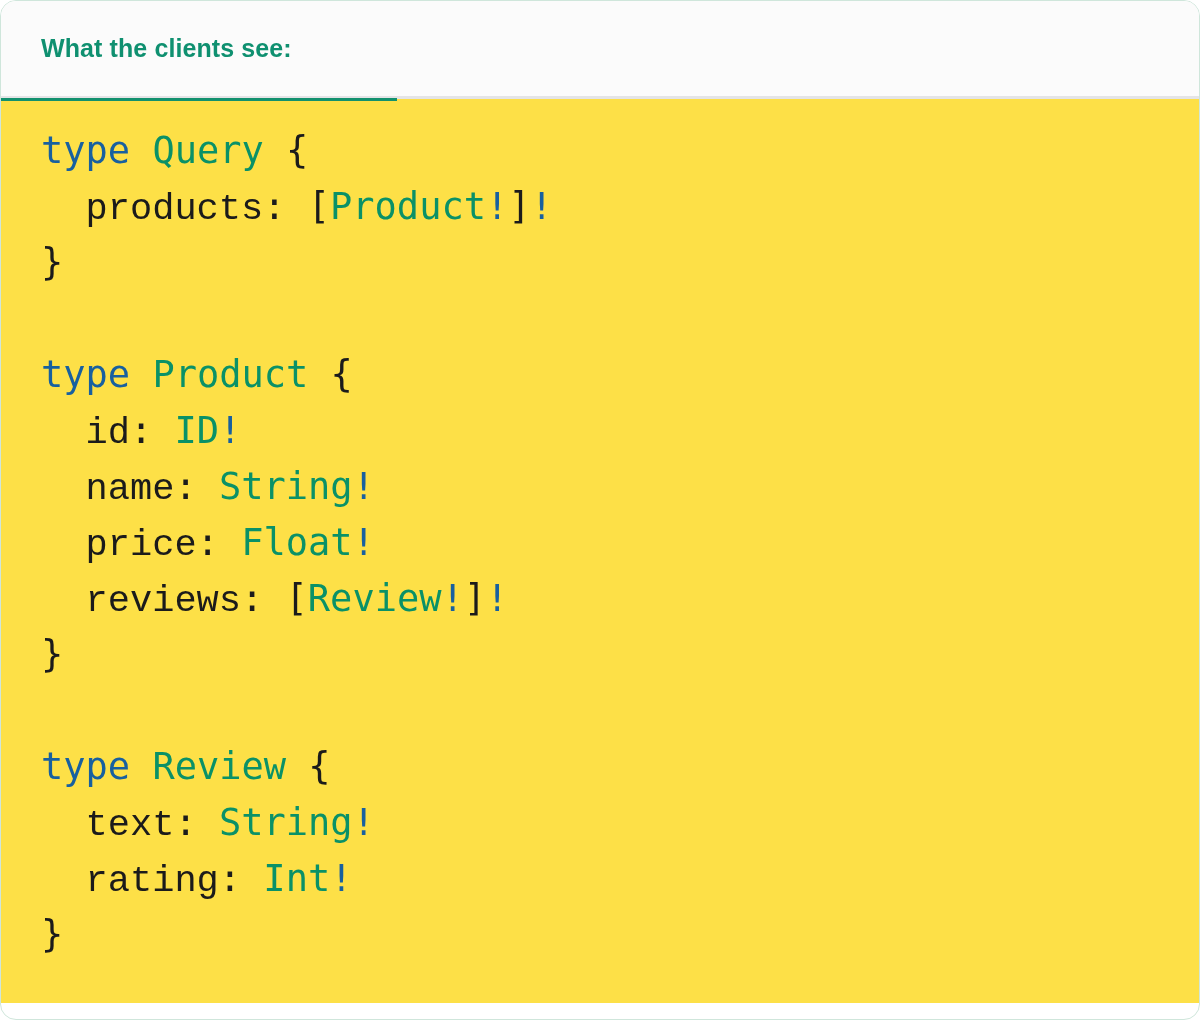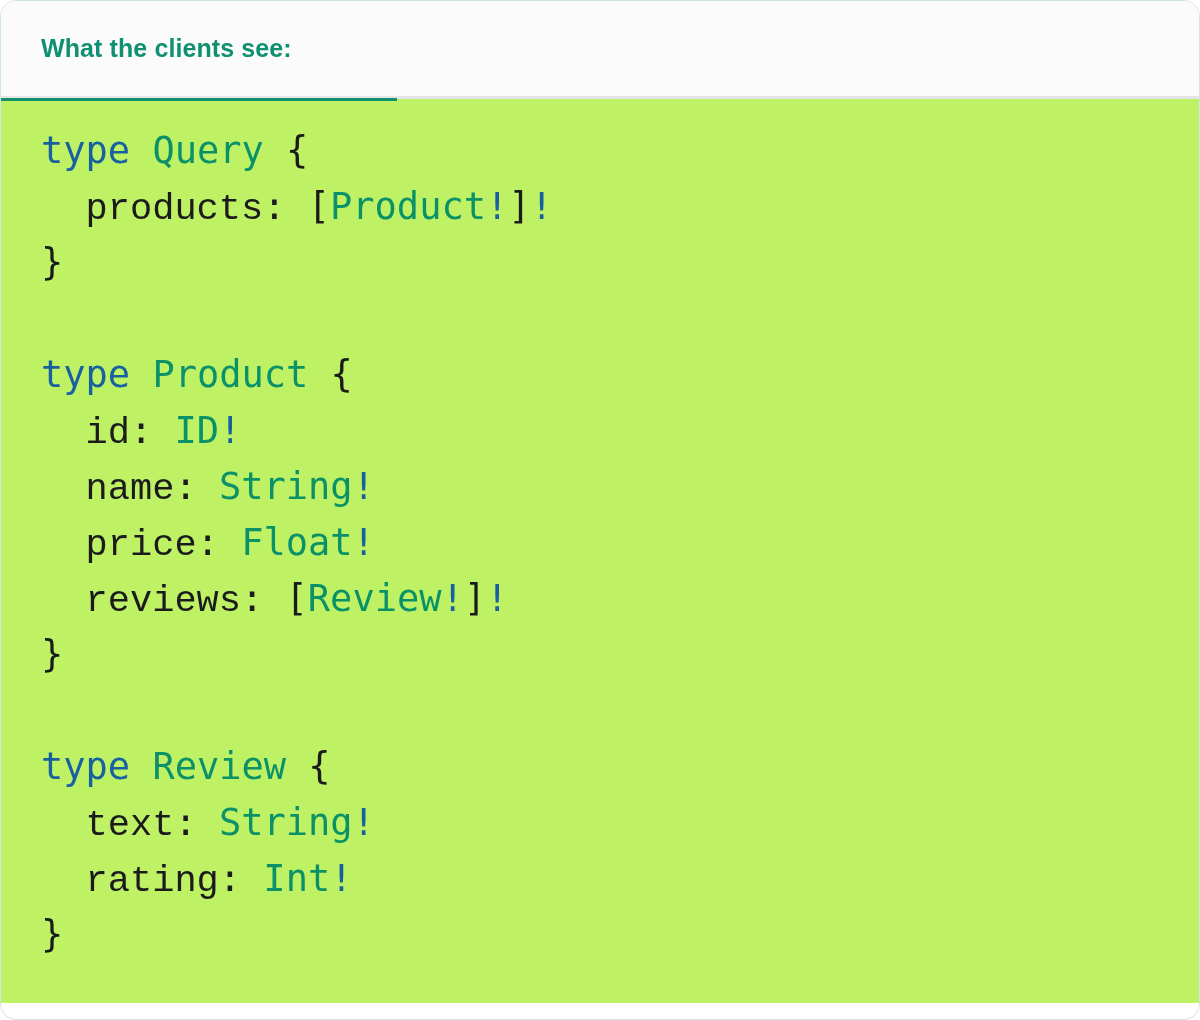--- a/index.html
+++ b/index.html
@@ -59,21 +59,21 @@
     font-weight: 600;
     letter-spacing: 0.1px;
     color: #0f9070;
     white-space: nowrap;
   }
 
   
   .code-body {
     box-sizing: border-box;
     padding: 24px 40px 40px 40px;
-    background: #bef264;
+    background: #fde047;
   }
   .code-block {
     margin: 0;
     font-family: "DejaVu Sans Mono", monospace;
     font-size: 37px;
     line-height: 56px;
     white-space: pre;
     color: #1b1b1b;
     letter-spacing: 0;
   }

